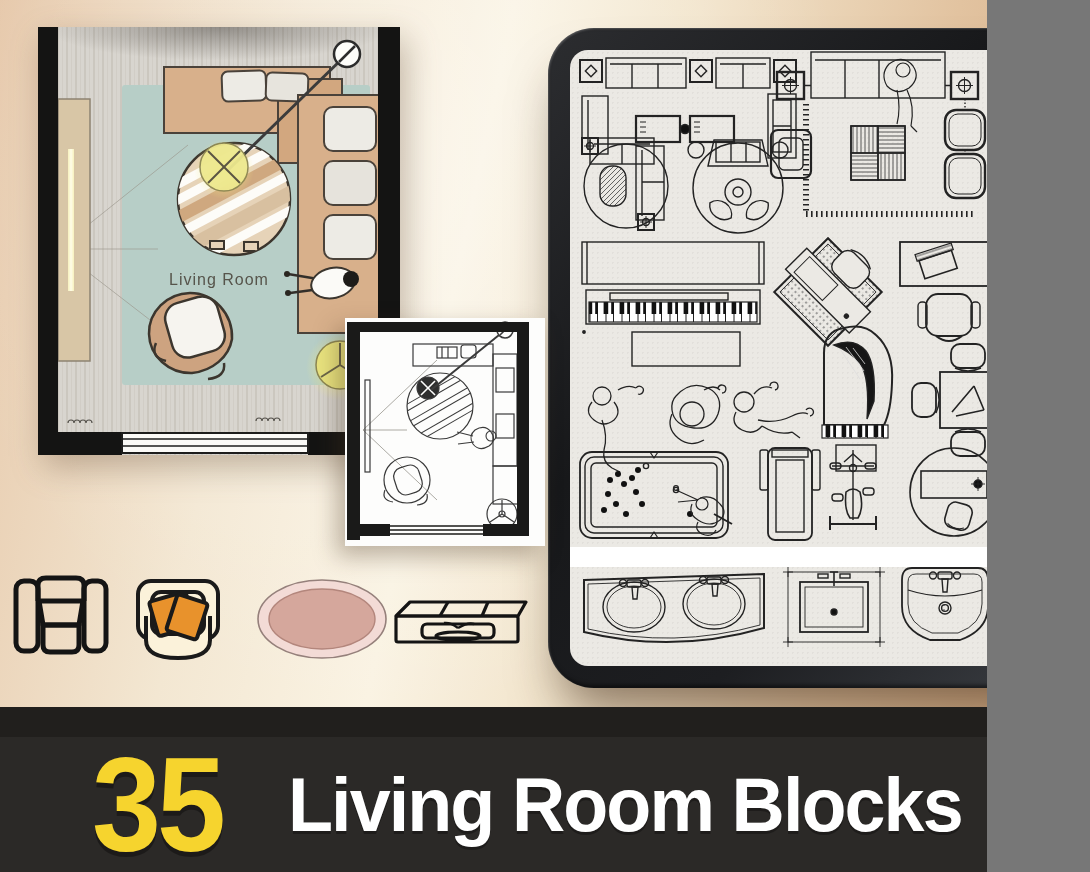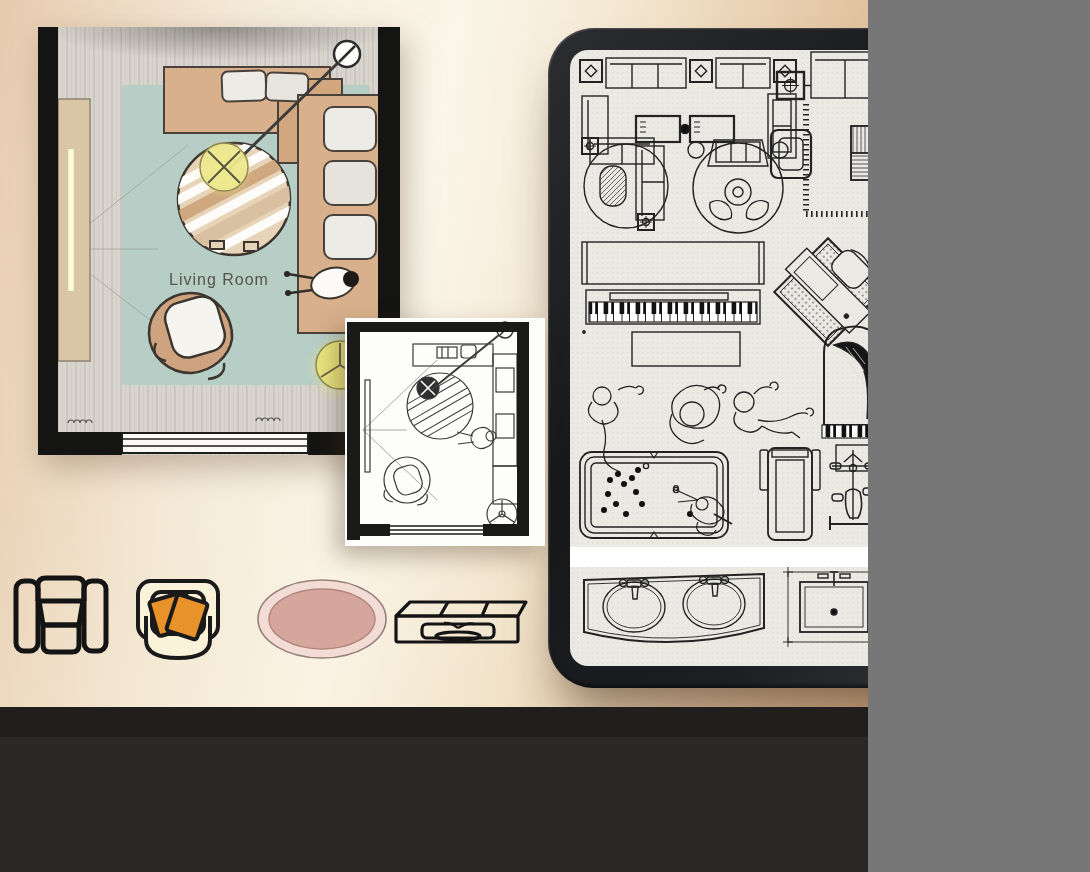--- a/index.html
+++ b/index.html
@@ -1,17 +1,17 @@
 <!DOCTYPE html>
 <html><head>
 <meta charset="utf-8">
 <style>
   html,body{margin:0;padding:0;background:#777;}
   .stage{
-    position:relative;width:868px;height:872px;overflow:hidden;
+    position:relative;width:987px;height:872px;overflow:hidden;
     font-family:"Liberation Sans",sans-serif;
     background:linear-gradient(102deg,#e6c8aa 0%,#f3e7d2 26%,#faf3e3 44%,#f2e4cb 60%,#e2c3a0 82%,#d4ac85 100%);
   }
   .stage::after{content:"";position:absolute;inset:0;
     background:radial-gradient(ellipse at 40% 20%, rgba(255,255,255,.35) 0%, rgba(255,255,255,0) 55%);
     pointer-events:none;}
   svg{display:block}
   
   .color-plan{position:absolute;left:38px;top:27px;filter:drop-shadow(6px 12px 16px rgba(95,70,45,.35));z-index:2;}
   
@@ -604,15 +604,19 @@
         <line x1="100" y1="4" x2="94" y2="18"></line>
       <rect x="8" y="18" width="122" height="26" rx="2"></rect>
       <rect x="34" y="26" width="72" height="14" rx="5"></rect>
       <ellipse cx="70" cy="38" rx="22" ry="4"></ellipse>
       <path d="M70,30 q-8,-6 -14,-5 M70,30 q10,-6 16,-4" stroke-width="2.4"></path>
     </g>
   </svg>
 
   <div class="banner">
     <div class="strip"></div>
+    <div class="row">
+      <div class="count">35</div>
+      <div class="title">Living Room Blocks</div>
+    </div>
   </div>
 
 </div>
 
 </body></html>

